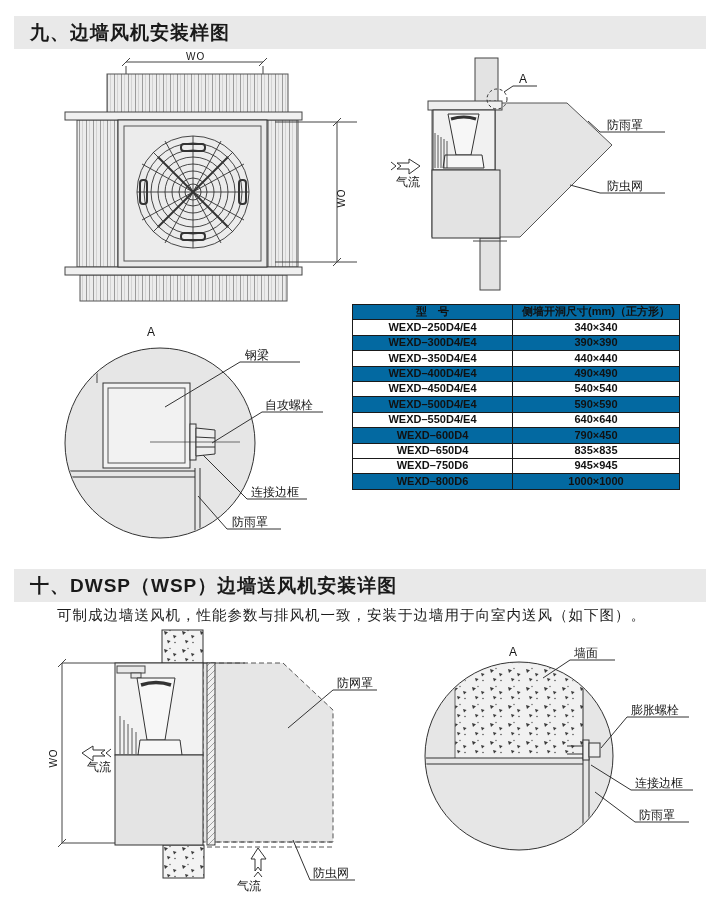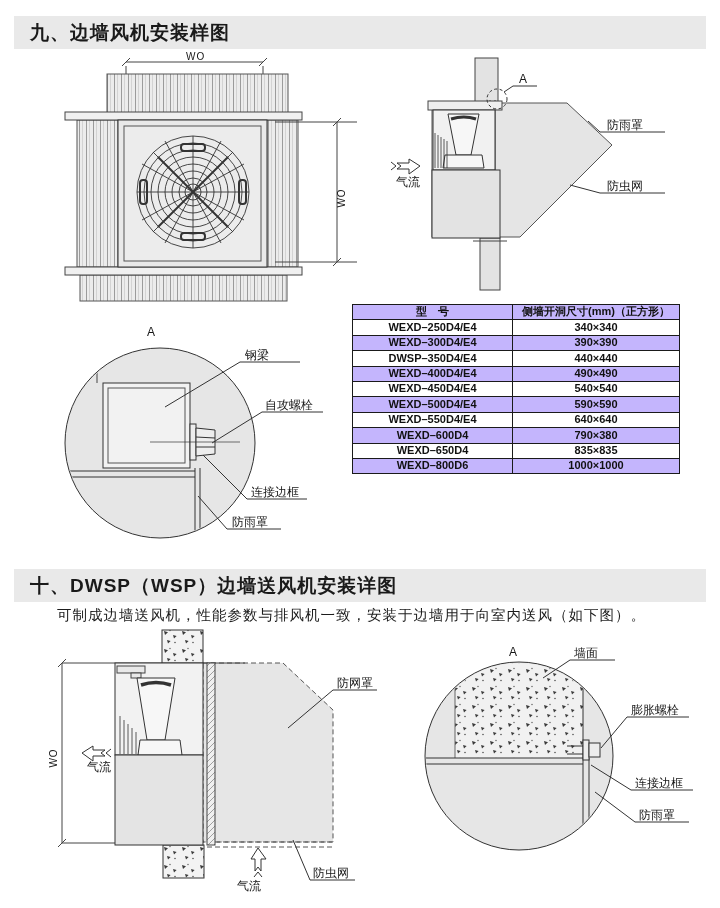--- a/index.html
+++ b/index.html
@@ -18,21 +18,21 @@
   #detail9{left:55px;top:318px;}
   #supply-view{left:35px;top:628px;}
   #detail10{left:415px;top:630px;}
   
   #spec-table{position:absolute;left:352px;top:304px;width:327px;border-collapse:collapse;
               font-size:11px;font-weight:bold;color:#111;table-layout:fixed;}
   #spec-table td,#spec-table th{border:1px solid #1a1a1a;text-align:center;height:14.4px;
               padding:0;line-height:1.05;overflow:hidden;white-space:nowrap;}
   #spec-table th{font-weight:bold;}
   #spec-table col.c1{width:160px;} #spec-table col.c2{width:167px;}
-  #spec-table tr.alt{background:#c4b5fd;}
+  #spec-table tr.alt{background:#0369a1;}
   svg text{font-family:"Liberation Sans", sans-serif;fill:#161616;}
   .lbl{font-size:12px;}
   .dim{font-size:10px;letter-spacing:1px;}
 </style>
 </head>
 <body>
 
 <div id="page">
 
   <div class="sec-title" id="sec9-title">九、边墙风机安装样图</div>
@@ -203,46 +203,50 @@
     </tr>
     <tr>
           <td>WEXD–250D4/E4</td>
           <td>340×340</td>
         </tr>
     <tr class="alt">
           <td>WEXD–300D4/E4</td>
           <td>390×390</td>
         </tr>
     <tr>
-          <td>DWSP–350D4/E4</td>
+          <td>WEXD–350D4/E4</td>
           <td>440×440</td>
         </tr>
     <tr class="alt">
           <td>WEXD–400D4/E4</td>
           <td>490×490</td>
         </tr>
     <tr>
           <td>WEXD–450D4/E4</td>
           <td>540×540</td>
         </tr>
     <tr class="alt">
           <td>WEXD–500D4/E4</td>
           <td>590×590</td>
         </tr>
     <tr>
           <td>WEXD–550D4/E4</td>
           <td>640×640</td>
         </tr>
     <tr class="alt">
           <td>WEXD–600D4</td>
-          <td>790×380</td>
+          <td>790×450</td>
         </tr>
     <tr>
           <td>WEXD–650D4</td>
           <td>835×835</td>
+        </tr>
+    <tr>
+          <td>WEXD–750D6</td>
+          <td>945×945</td>
         </tr>
     <tr class="alt">
           <td>WEXD–800D6</td>
           <td>1000×1000</td>
         </tr>
   </tbody>
     </table>
 
   <div class="sec-title" id="sec10-title">十、DWSP（WSP）边墙送风机安装详图</div>
   <div id="sec10-desc">可制成边墙送风机，性能参数与排风机一致，安装于边墙用于向室内送风（如下图）。</div>

